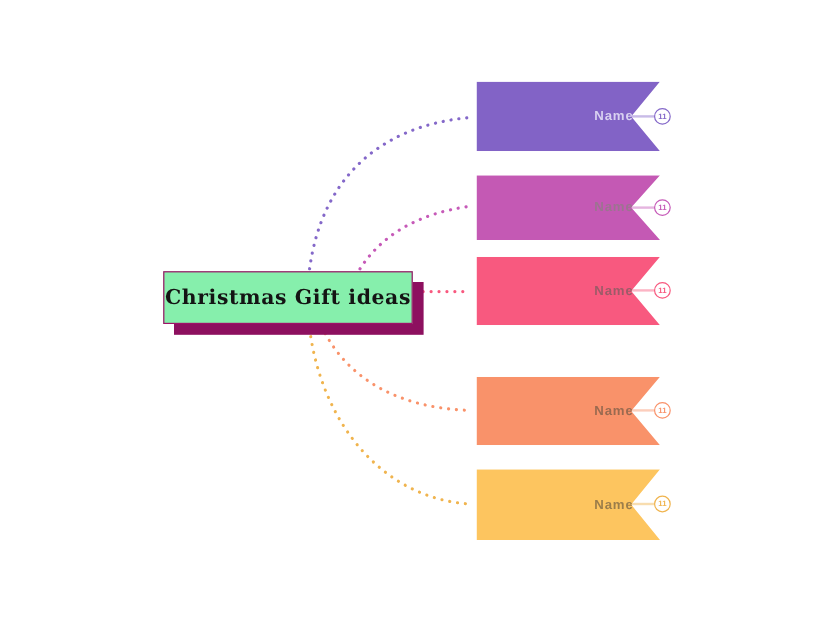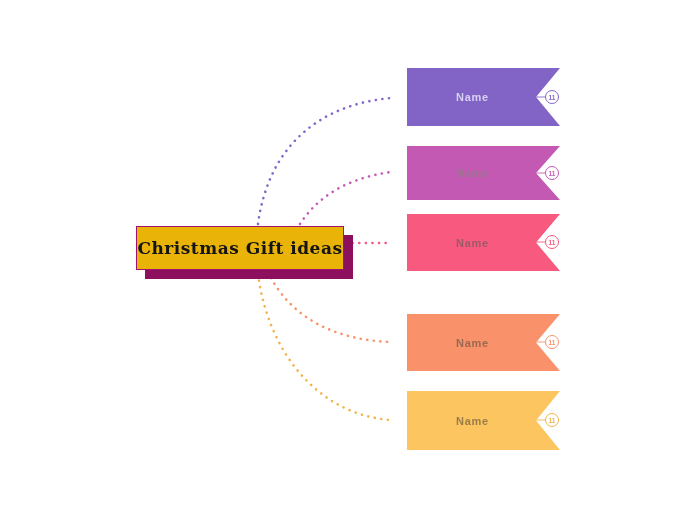--- a/index.html
+++ b/index.html
@@ -18,24 +18,24 @@
     cursor:pointer;
   }
   .central-label{
     font-family:"DejaVu Serif", serif;
     font-weight:bold;font-size:17px;letter-spacing:.5px;
     white-space:nowrap;
   }
 
   
   .node{
-    position:absolute;left:407px;width:153px;z-index:2;
+    position:absolute;left:397px;width:153px;z-index:2;
     background:var(--bg);
     clip-path:polygon(0 0,100% 0,calc(100% - 24px) 50%,100% 100%,0 100%);
-    display:flex;align-items:center;justify-content:center;
+    display:flex;align-items:center;justify-content:flex-end;
     cursor:pointer;
   }
   .node-label{
     font-weight:bold;font-size:11px;letter-spacing:.7px;
     color:var(--label);margin-right:22px;white-space:nowrap;
   }
 
   .tail-line{
     position:absolute;left:506px;width:40px;height:2px;
     background:var(--accent);opacity:.45;z-index:1;
@@ -54,21 +54,21 @@
 <div id="stage">
 
   <svg class="connectors" width="697" height="520" viewBox="0 0 697 520">
     <path d="M 258 224 C 268 150, 315 105, 391 98" fill="none" stroke-width="2.6" stroke-linecap="round" stroke-dasharray="0.1 6.5" stroke="#8468c9"></path>
     <path d="M 300 224 C 318 196, 348 178, 391 172" fill="none" stroke-width="2.6" stroke-linecap="round" stroke-dasharray="0.1 6.5" stroke="#c65ab8"></path>
     <path d="M 346 243 L 391 243" fill="none" stroke-width="2.6" stroke-linecap="round" stroke-dasharray="0.1 6.5" stroke="#f8597f"></path>
     <path d="M 268 272 C 290 318, 335 340, 391 342" fill="none" stroke-width="2.6" stroke-linecap="round" stroke-dasharray="0.1 6.5" stroke="#f9926a"></path>
     <path d="M 258 274 C 268 352, 318 415, 391 420" fill="none" stroke-width="2.6" stroke-linecap="round" stroke-dasharray="0.1 6.5" stroke="#f0b44e"></path>
   </svg>
 
-  <div class="central" id="central-node" style="background: #eab308; border: 1px solid rgb(160, 17, 105); box-shadow: rgb(141, 16, 95) 9px 9px 0px 0px;">
+  <div class="central" id="central-node" style="background: #86efac; border: 1px solid rgb(160, 17, 105); box-shadow: rgb(141, 16, 95) 9px 9px 0px 0px;">
     <span class="central-label" style="color: rgb(20, 20, 20);">Christmas Gift ideas</span>
   </div>
 
   <div class="tail-line" style="top: 96px; --bg: #8263c6; --label: #d9d1f1; --accent: #8468c9;"></div>
   <div class="node" style="top: 68px; height: 58px; --bg: #8263c6; --label: #d9d1f1; --accent: #8468c9;">
     <span class="node-label">Name</span>
   </div>
   <div class="badge" style="top: 90px; --bg: #8263c6; --label: #d9d1f1; --accent: #8468c9;">11</div>
 
   <div class="tail-line" style="top: 172px; --bg: #c459b4; --label: #9c7490; --accent: #c65ab8;"></div>

